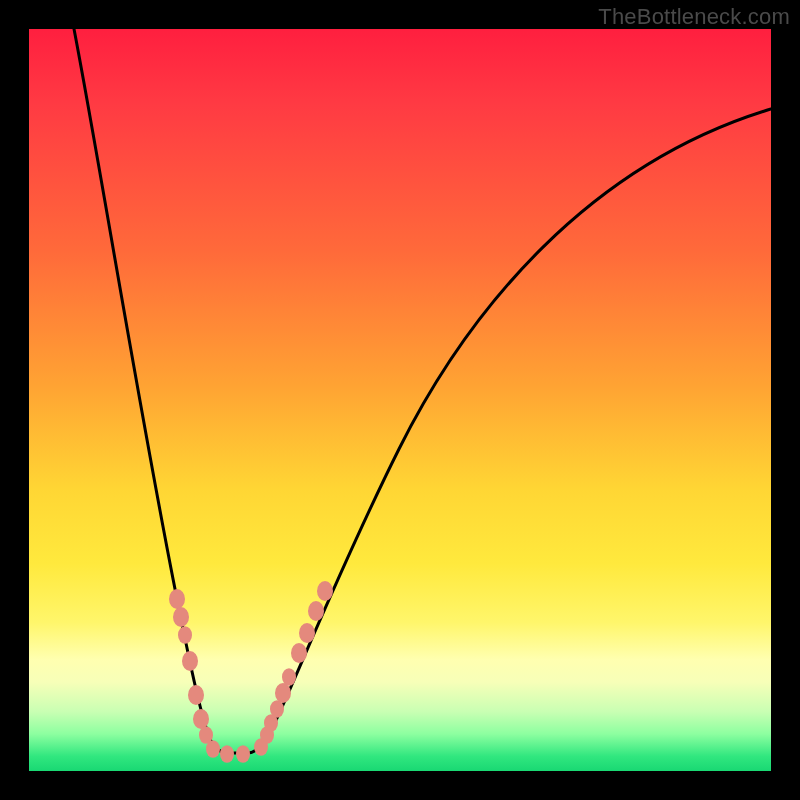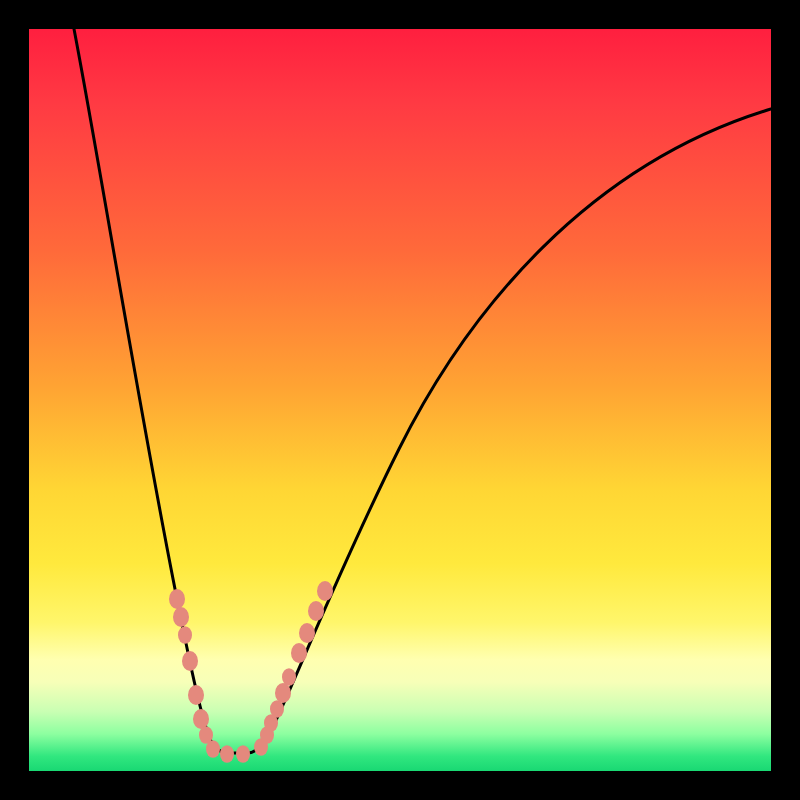--- a/index.html
+++ b/index.html
@@ -68,20 +68,21 @@
   .marker {
     fill: #e4897d;
     stroke: none;
   }
 </style>
 </head>
 <body>
 
 <div class="frame">
 
+  <div class="watermark">TheBottleneck.com</div>
 
   <div class="plot">
     <div class="gradient"></div>
 
     <svg class="svg-layer" viewBox="0 0 742 742" preserveAspectRatio="none">
       <path class="curve" d="M 45 0 C 70 130, 110 380, 148 570 C 162 640, 173 692, 182 712 C 186 720, 191 724, 200 724 L 218 724 C 226 724, 234 718, 242 702 C 268 648, 310 540, 370 420 C 440 280, 560 135, 742 80"></path>
       <g id="markers">
           <ellipse cx="148" cy="570" rx="8" ry="10" class="marker"></ellipse>
           <ellipse cx="152" cy="588" rx="8" ry="10" class="marker"></ellipse>
           <ellipse cx="156" cy="606" rx="7" ry="8.75" class="marker"></ellipse>

